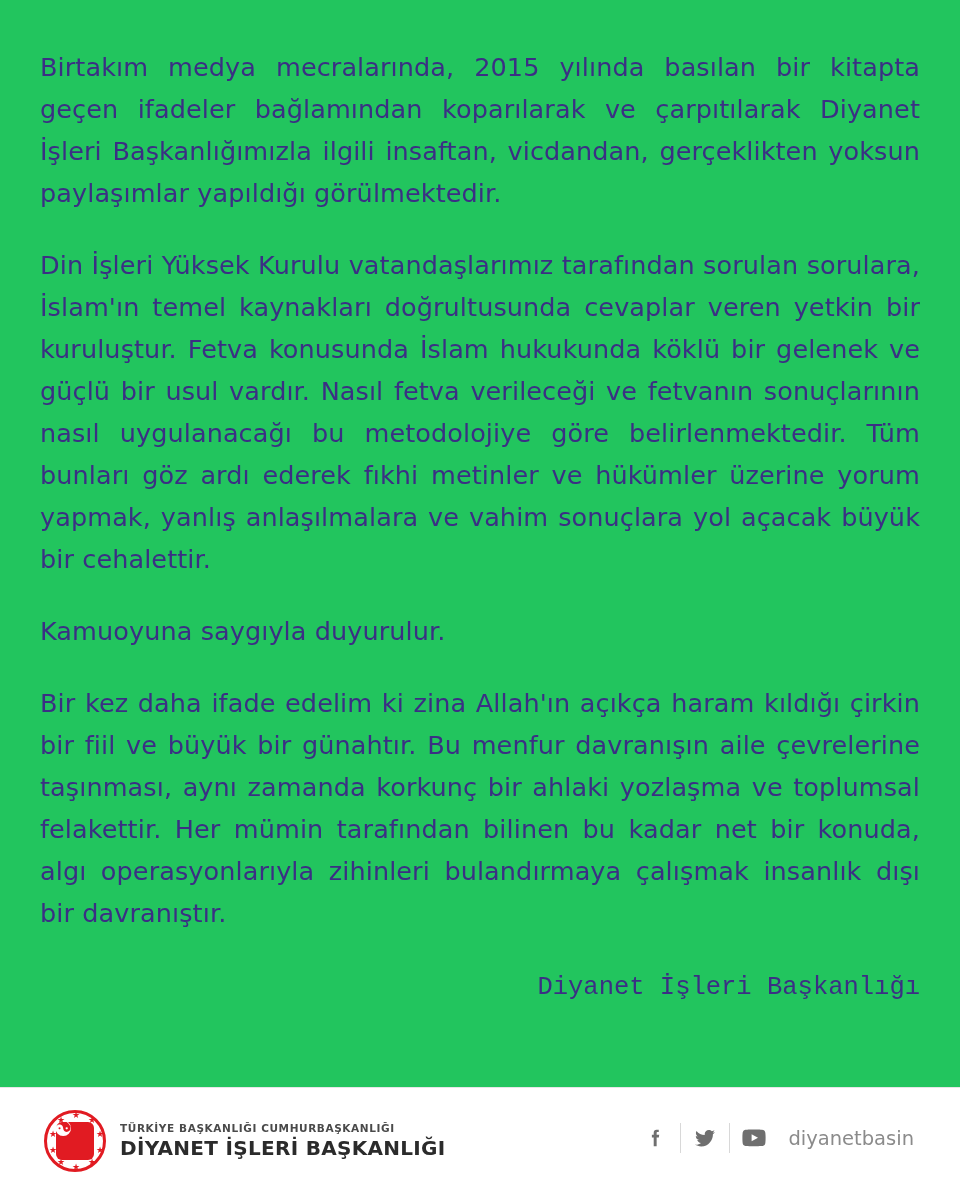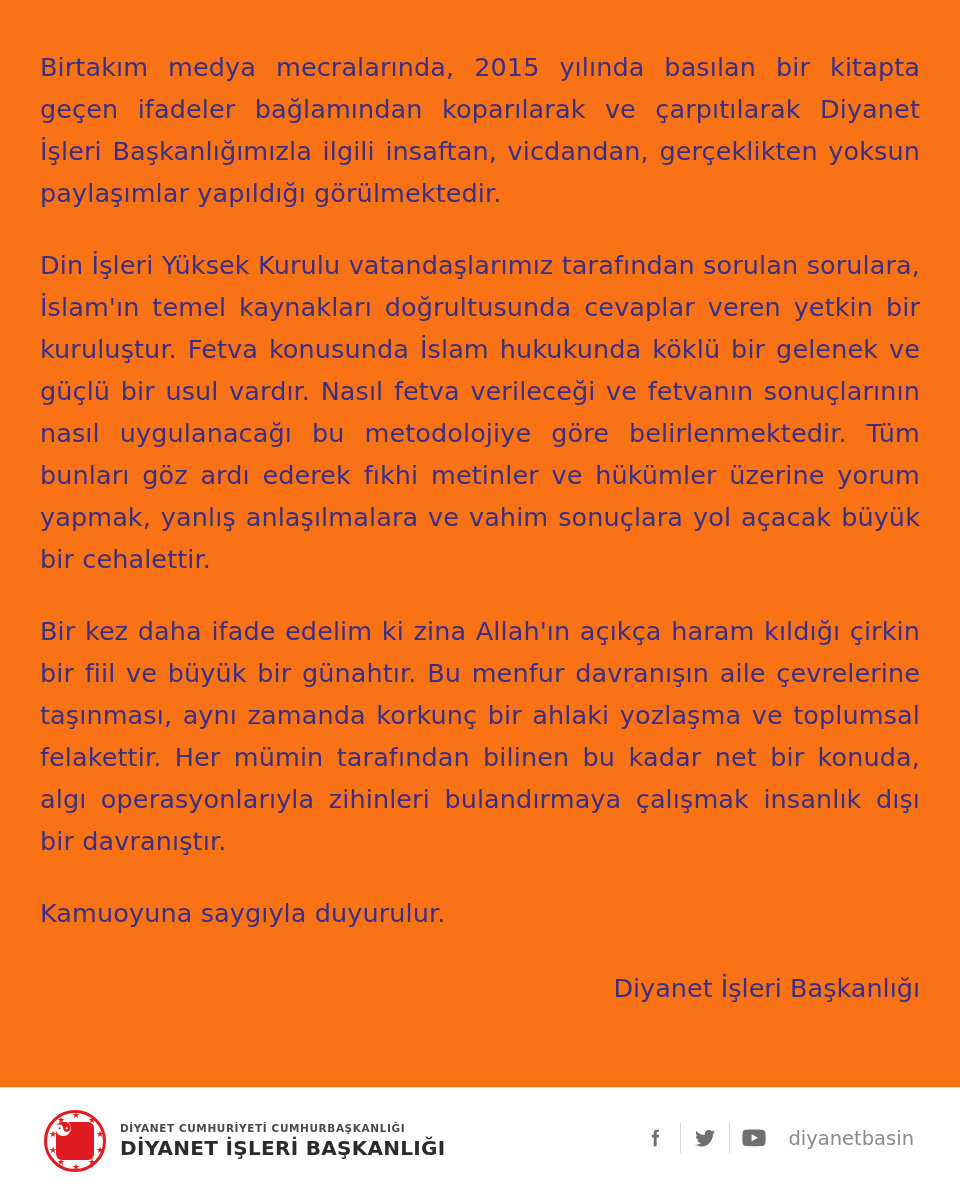--- a/index.html
+++ b/index.html
@@ -11,21 +11,21 @@
     height: 1200px;
     background: #ffffff;
     font-family: "DejaVu Sans", "Liberation Sans", sans-serif;
     overflow: hidden;
   }
   .page {
     position: relative;
     width: 960px;
     height: 1200px;
     box-sizing: border-box;
-    background: #f97316;
+    background: #22c55e;
   }
   .content {
     position: absolute;
     left: 40px;
     top: 46px;
     width: 880px;
   }
   .para {
     color: #3b2f84;
     font-size: 25.5px;
@@ -40,20 +40,21 @@
   }
   .para.no-justify {
     text-align: left;
   }
   .signature {
     color: #3b2f84;
     font-size: 25.5px;
     line-height: 40px;
     text-align: right;
     margin-top: 34px;
+    font-family: Liberation Mono, monospace;
   }
   .signature div {
     white-space: nowrap;
   }
   
   .footer {
     position: absolute;
     left: 0;
     bottom: 0;
     width: 960px;
@@ -156,22 +157,22 @@
   svg { display: block; }
 </style>
 </head>
 <body>
 
 <div class="page">
 
   <div class="content">
     <p class="para">Birtakım medya mecralarında, 2015 yılında basılan bir kitapta geçen ifadeler bağlamından koparılarak ve çarpıtılarak Diyanet İşleri Başkanlığımızla ilgili insaftan, vicdandan, gerçeklikten yoksun paylaşımlar yapıldığı görülmektedir.</p>
     <p class="para">Din İşleri Yüksek Kurulu vatandaşlarımız tarafından sorulan sorulara, İslam'ın temel kaynakları doğrultusunda cevaplar veren yetkin bir kuruluştur. Fetva konusunda İslam hukukunda köklü bir gelenek ve güçlü bir usul vardır. Nasıl fetva verileceği ve fetvanın sonuçlarının nasıl uygulanacağı bu metodolojiye göre belirlenmektedir. Tüm bunları göz ardı ederek fıkhi metinler ve hükümler üzerine yorum yapmak, yanlış anlaşılmalara ve vahim sonuçlara yol açacak büyük bir cehalettir.</p>
+    <p class="para no-justify">Kamuoyuna saygıyla duyurulur.</p>
     <p class="para">Bir kez daha ifade edelim ki zina Allah'ın açıkça haram kıldığı çirkin bir fiil ve büyük bir günahtır. Bu menfur davranışın aile çevrelerine taşınması, aynı zamanda korkunç bir ahlaki yozlaşma ve toplumsal felakettir. Her mümin tarafından bilinen bu kadar net bir konuda, algı operasyonlarıyla zihinleri bulandırmaya çalışmak insanlık dışı bir davranıştır.</p>
-    <p class="para no-justify">Kamuoyuna saygıyla duyurulur.</p>
 
     <div class="signature">
       <div>Diyanet İşleri Başkanlığı</div>
     </div>
   </div>
 
   <div class="footer">
     <div class="footer-inner">
 
       <div class="brand">
@@ -184,21 +185,21 @@
           <div class="star" style="left:44px;top:6px;">★</div>
           <div class="star" style="left:5px;top:20px;">★</div>
           <div class="star" style="left:52px;top:20px;">★</div>
           <div class="star" style="left:5px;top:36px;">★</div>
           <div class="star" style="left:52px;top:36px;">★</div>
           <div class="star" style="left:13px;top:48px;">★</div>
           <div class="star" style="left:44px;top:48px;">★</div>
           <div class="star" style="left:28px;top:53px;">★</div>
         </div>
         <div class="brand-text">
-          <div class="line1">DİYANET CUMHURİYETİ CUMHURBAŞKANLIĞI</div>
+          <div class="line1">TÜRKİYE BAŞKANLIĞI CUMHURBAŞKANLIĞI</div>
           <div class="line2">DİYANET İŞLERİ BAŞKANLIĞI</div>
         </div>
       </div>
 
       <div class="social">
         <div class="icon">
           <svg width="22" height="22" viewBox="0 0 24 24" fill="currentColor" aria-hidden="true">
             <path d="M15 3h-2.5C10.6 3 9.5 4.3 9.5 6.2V8.5H7.5V11.5h2V21h3.2v-9.5h2.4l.4-3h-2.8V6.6c0-.7.2-1.1 1.1-1.1H15V3z"></path>
           </svg>
         </div>

